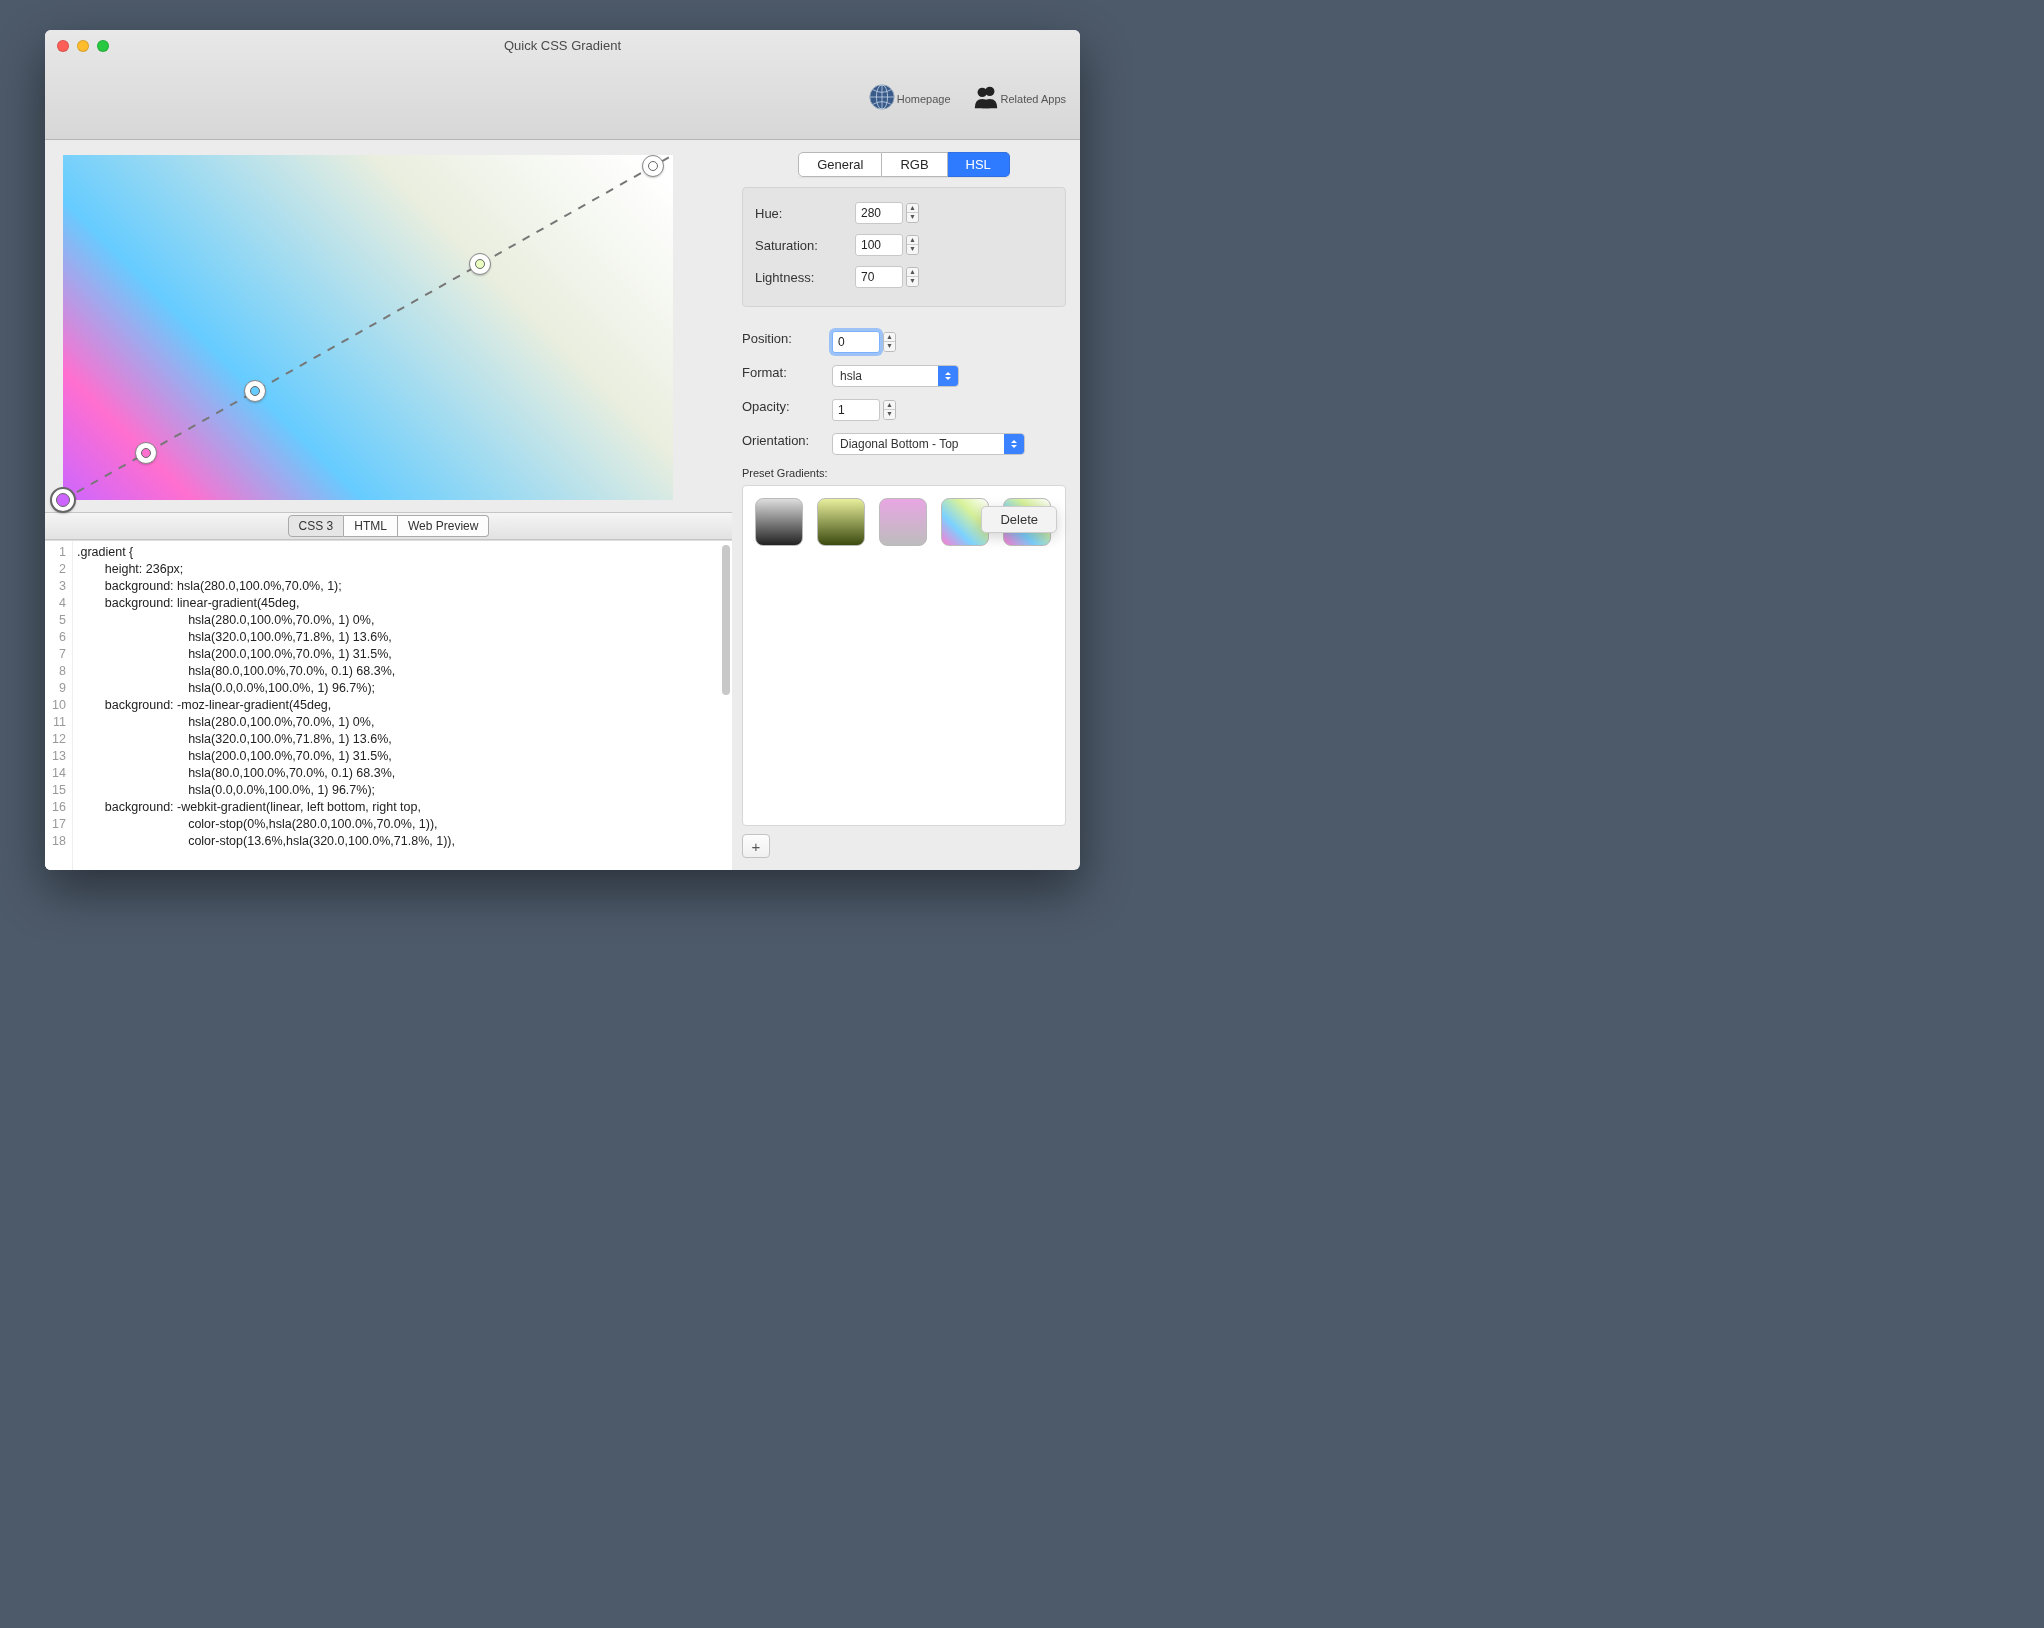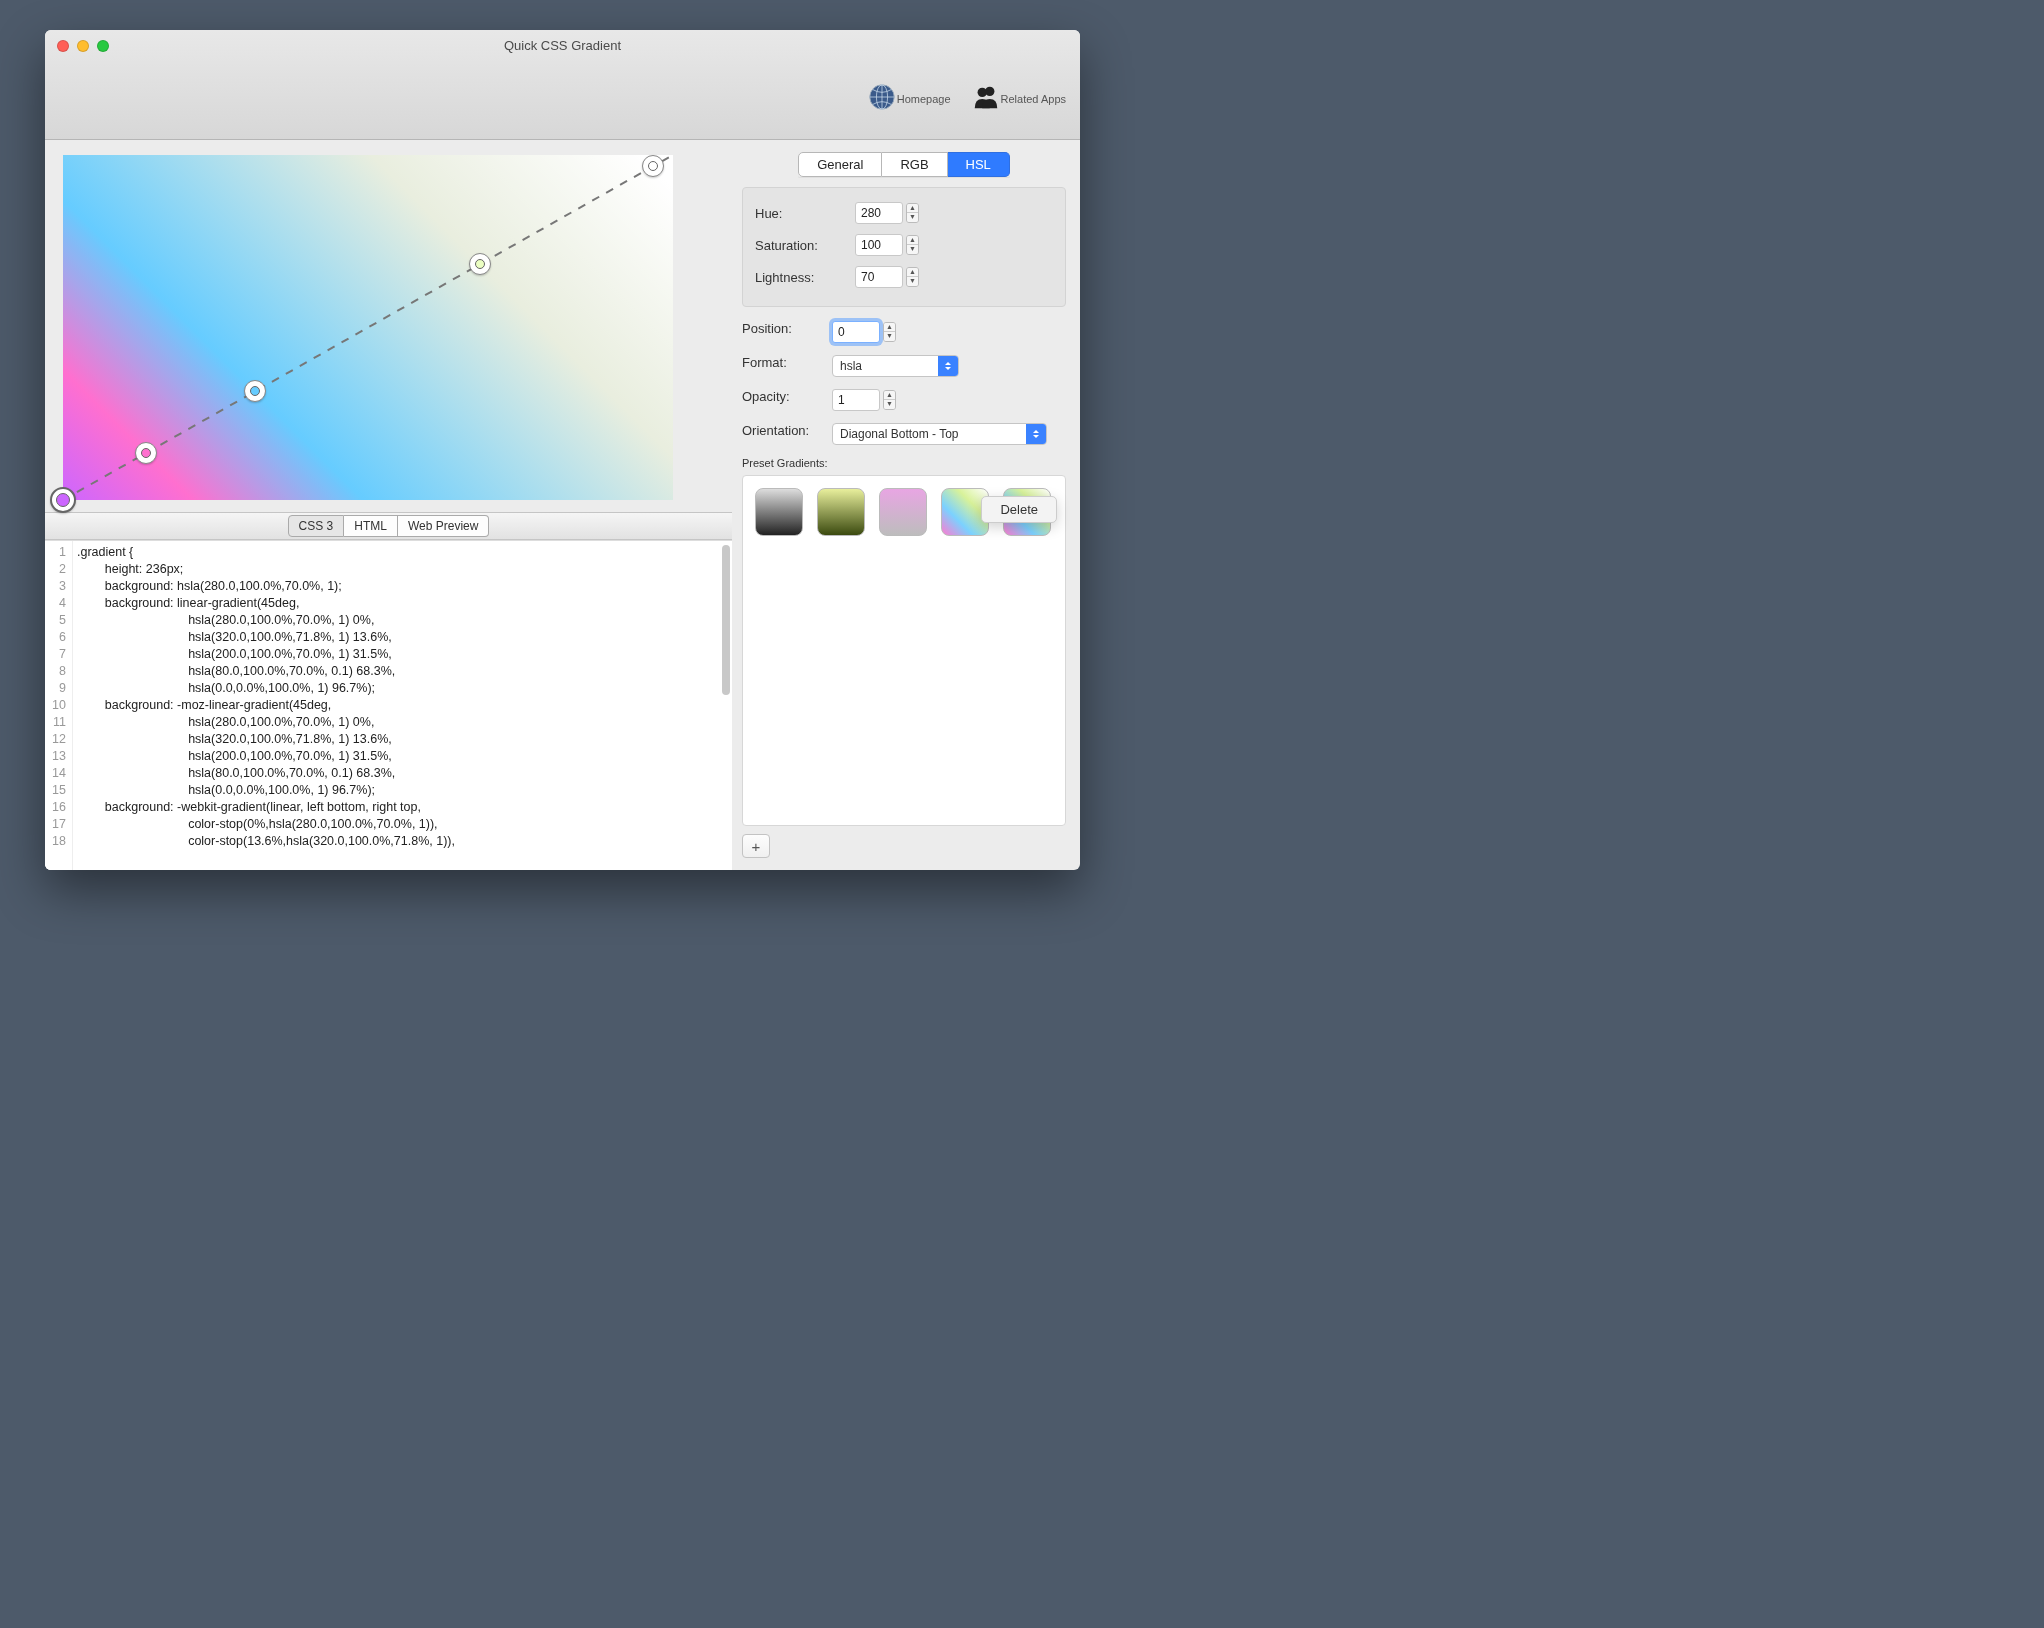--- a/index.html
+++ b/index.html
@@ -106,21 +106,21 @@
   .segctrl .seg {
     padding:4px 18px; font-size:13px; background:#fff; border:1px solid #b7b7b7; cursor:pointer; color:#262626;
   }
   .segctrl .seg + .seg{border-left:none;}
   .segctrl .seg.first{border-radius:5px 0 0 5px;}
   .segctrl .seg.last{border-radius:0 5px 5px 0;}
   .segctrl .seg.active{background:#2f7bff; color:#fff; border-color:#2f6fe0;}
 
   .panel {
     background:#e4e4e4; border:1px solid #d3d3d3; border-radius:4px;
-    padding:14px 12px 18px 12px; margin-bottom:14px;
+    padding:14px 12px 18px 12px; margin-bottom:24px;
   }
   .row { display:flex; align-items:center; margin-bottom:10px; }
   .row:last-child{margin-bottom:0;}
   .row label{ width:100px; text-align:left; color:#333; font-size:13px;}
   .numwrap{ display:flex; align-items:center; }
   .numinput {
     width:48px; height:22px; background:#fff; border:1px solid #c8c8c8; border-radius:3px;
     padding:0 5px; font-size:12px; color:#222;
   }
   .numinput.focused{ outline:none; border:1px solid #7bb1ff; box-shadow:0 0 0 3px rgba(93,160,255,0.55); }
@@ -295,21 +295,21 @@
         <div class="numwrap">
           <input class="numinput" value="1" style="">
           <div class="stepper">
               <div>▲</div>
               <div>▼</div>
             </div>
         </div>
       </div>
       <div class="row2">
         <label>Orientation:</label>
-        <div class="select" style="width:215px">
+        <div class="select" style="width:193px">
           <span>Diagonal Bottom - Top</span>
           <div class="arrow"></div>
         </div>
       </div>
 
       <div class="presetlbl">Preset Gradients:</div>
       <div class="presets">
         <div class="swatch" style="background:linear-gradient(#ddd,#222);"></div>
         <div class="swatch" style="background:linear-gradient(#e8ef9c,#3b4a0f);"></div>
         <div class="swatch" style="background:linear-gradient(#e8a6e3,#bdbdbd);"></div>

